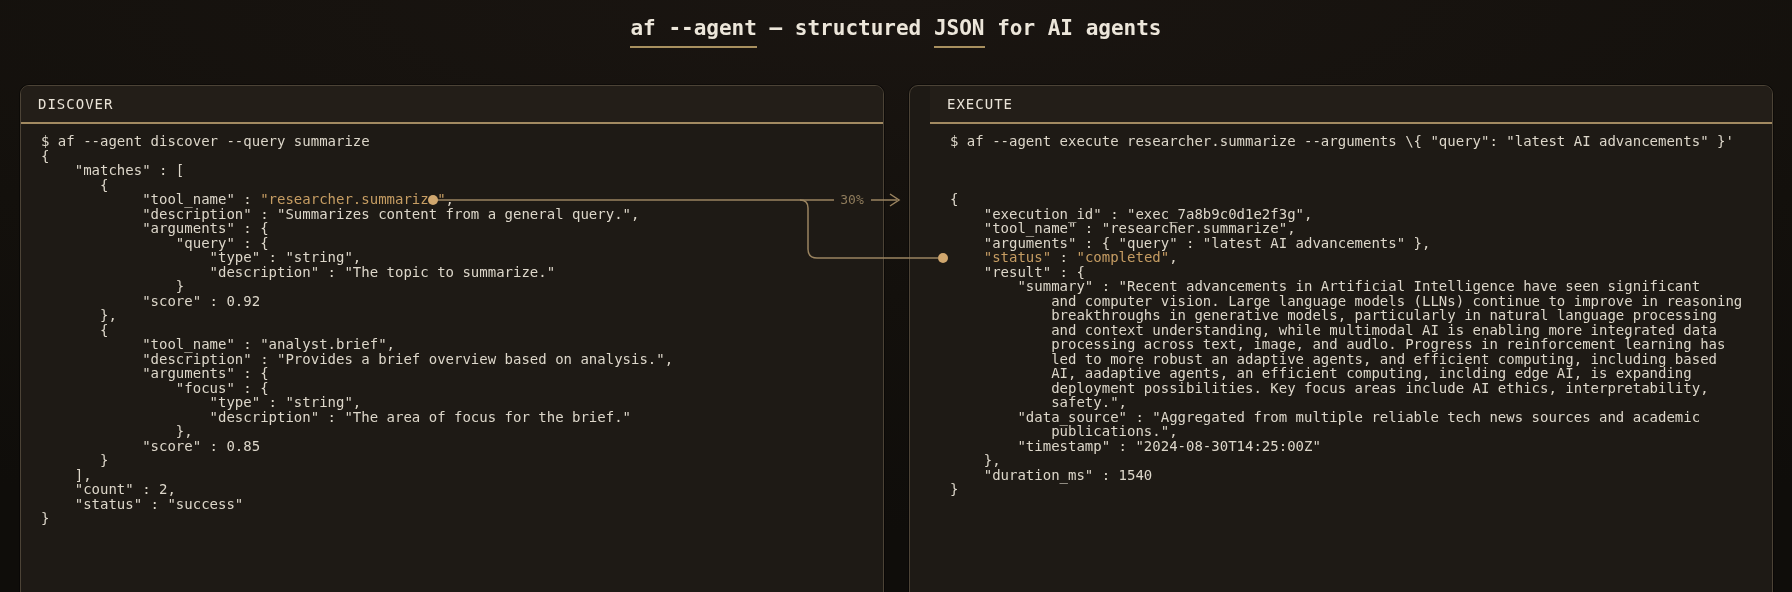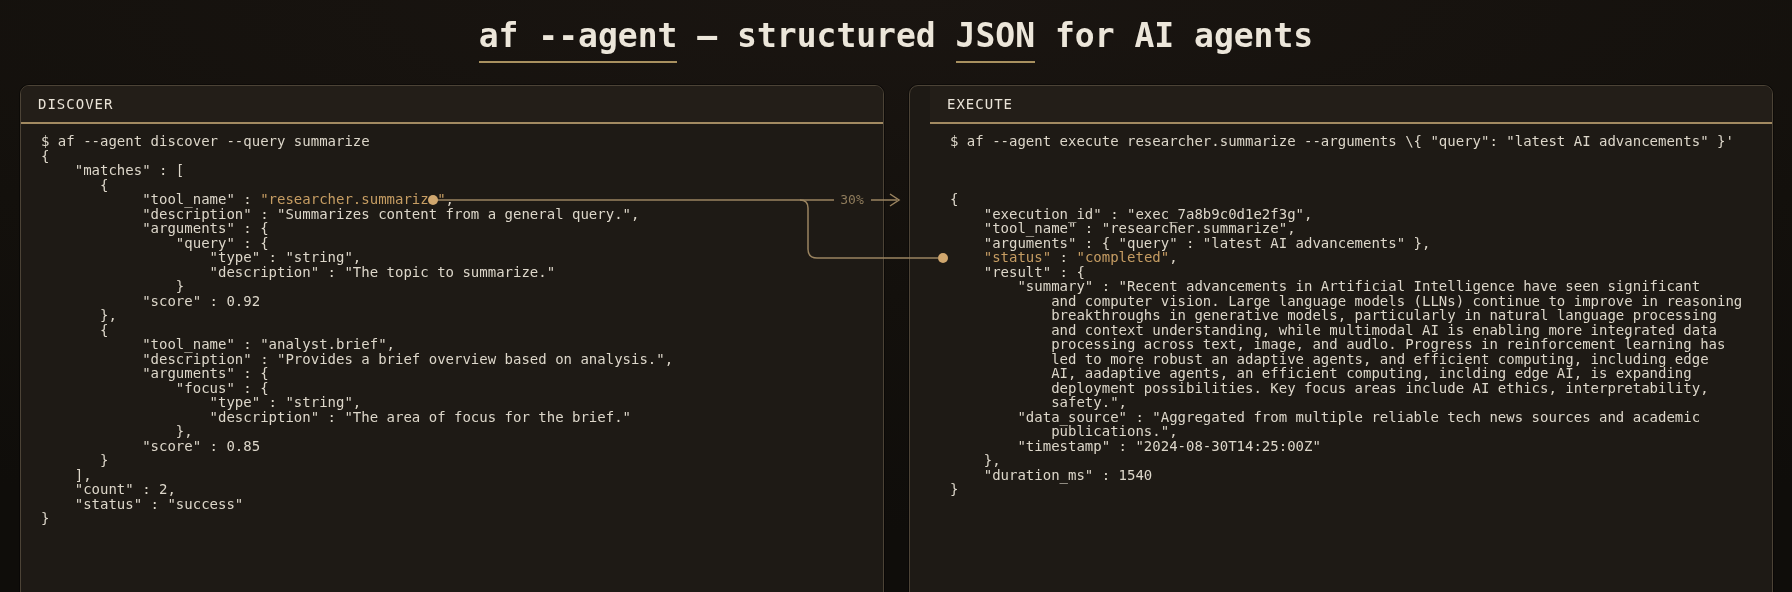--- a/index.html
+++ b/index.html
@@ -7,21 +7,21 @@
   body {
     position: relative;
     overflow: hidden;
     background: radial-gradient(ellipse 120% 90% at 50% 0%, #1a1511 0%, #13100c 55%, #0f0d0a 100%);
     font-family: "DejaVu Sans Mono", "Liberation Mono", monospace;
   }
   .page-title {
     position: absolute;
     top: 16px; left: 0; width: 100%;
     text-align: center;
-    font-size: 33px;
+    font-size: 21px;
     color: #ece6da;
     white-space: pre;
   }
   .page-title .u {
     border-bottom: 2px solid #a8905f;
     padding-bottom: 6px;
   }
   .panel {
     position: absolute;
     top: 85px;
@@ -119,21 +119,21 @@
       <div class="code-line"><span>    "execution_id" : "exec_7a8b9c0d1e2f3g",</span></div>
       <div class="code-line"><span>    "tool_name" : "researcher.summarize",</span></div>
       <div class="code-line"><span>    "arguments" : { "query" : "latest AI advancements" },</span></div>
       <div class="code-line"><span>    </span><span class="hl">"status"</span><span> : </span><span class="hl">"completed"</span><span>,</span></div>
       <div class="code-line"><span>    "result" : {</span></div>
       <div class="code-line"><span>        "summary" : "Recent advancements in Artificial Intelligence have seen significant</span></div>
       <div class="code-line"><span>            and computer vision. Large language models (LLNs) continue to improve in reasoning</span></div>
       <div class="code-line"><span>            breakthroughs in generative models, particularly in natural language processing</span></div>
       <div class="code-line"><span>            and context understanding, while multimodal AI is enabling more integrated data</span></div>
       <div class="code-line"><span>            processing across text, image, and audlo. Progress in reinforcement learning has</span></div>
-      <div class="code-line"><span>            led to more robust an adaptive agents, and efficient computing, including edge</span></div>
+      <div class="code-line"><span>            led to more robust an adaptive agents, and efficient computing, including based</span></div>
       <div class="code-line"><span>            AI, aadaptive agents, an efficient computing, inclding edge AI, is expanding</span></div>
       <div class="code-line"><span>            deployment possibilities. Key focus areas include AI ethics, interpretability,</span></div>
       <div class="code-line"><span>            safety.",</span></div>
       <div class="code-line"><span>        "data_source" : "Aggregated from multiple reliable tech news sources and academic</span></div>
       <div class="code-line"><span>            publications.",</span></div>
       <div class="code-line"><span>        "timestamp" : "2024-08-30T14:25:00Z"</span></div>
       <div class="code-line"><span>    },</span></div>
       <div class="code-line"><span>    "duration_ms" : 1540</span></div>
       <div class="code-line"><span>}</span></div>
     </div>

